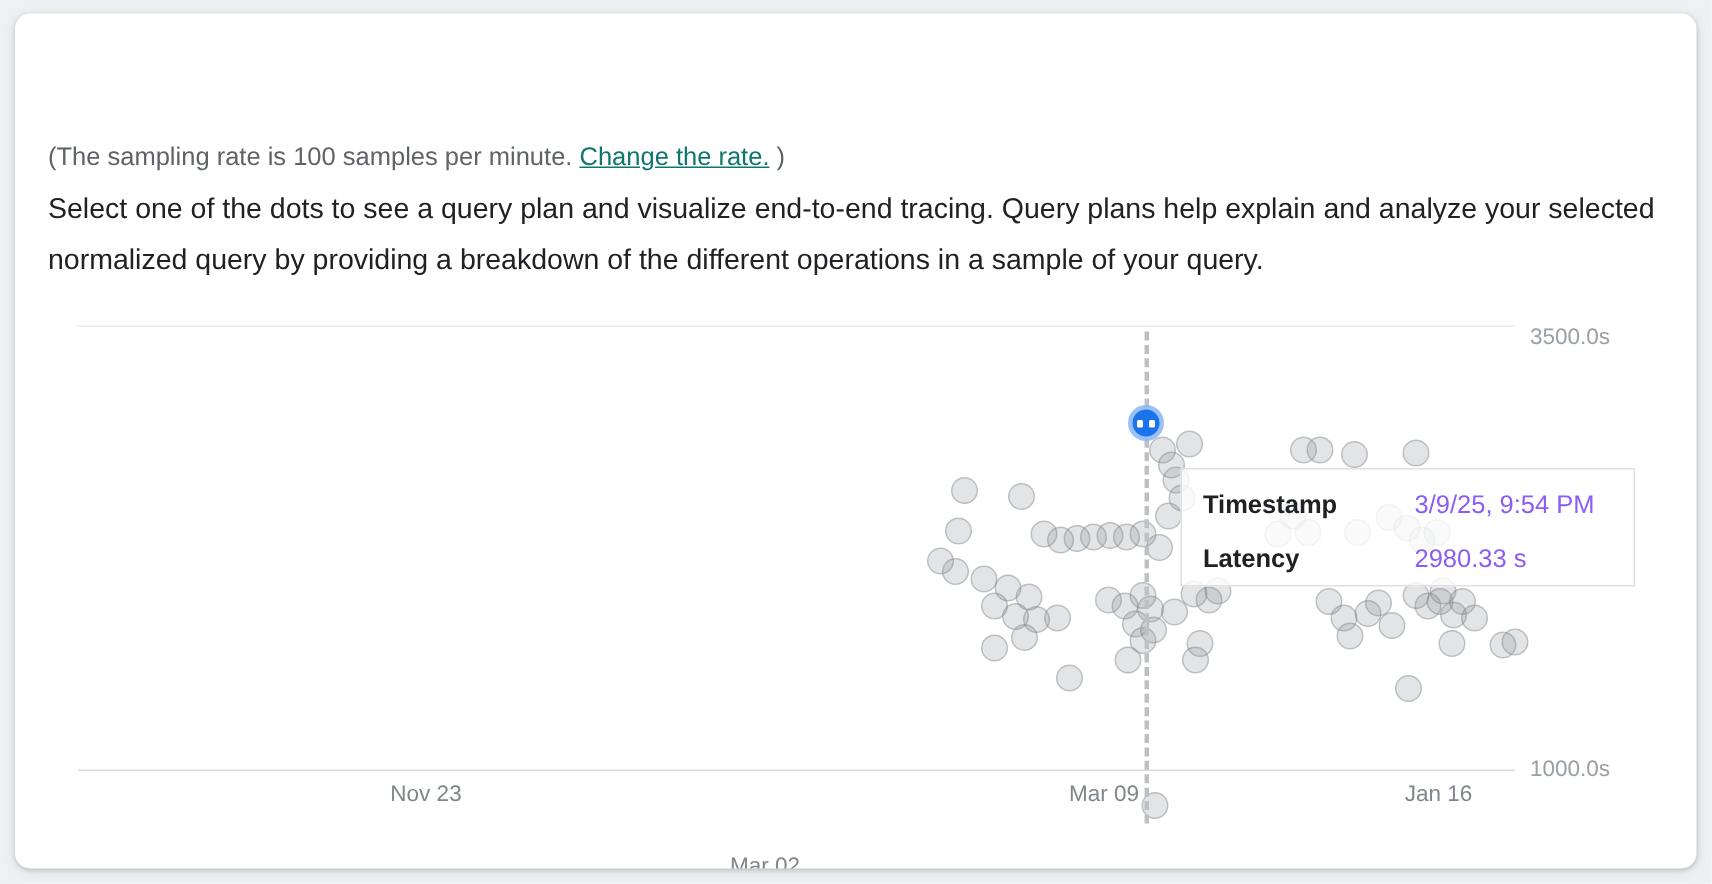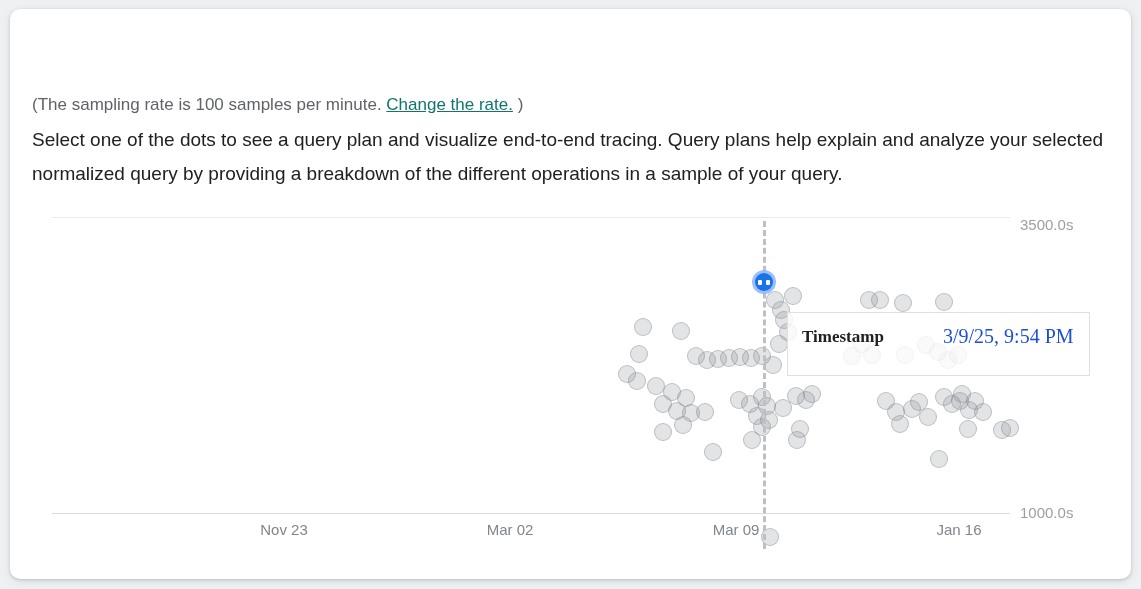--- a/index.html
+++ b/index.html
@@ -164,25 +164,24 @@
   }
   .selected-marker .glyph span.g1 { left: 3px; top: 6.5px; }
   .selected-marker .glyph span.g2 { left: 11px; top: 6.5px; }
 
   
   .tooltip {
     position: absolute;
     left: 777px;
     top: 303px;
     width: 303px;
-    height: 64px;
+    height: 79px;
     background: rgba(255,255,255,0.80);
     border: 1px solid #e0e0e0;
     box-sizing: border-box;
-    font-family: Liberation Serif, serif;
   }
   .tooltip-row {
     position: absolute;
     left: 0;
     width: 100%;
     height: 39px;
     display: flex;
     align-items: center;
   }
   .tooltip-row.r1 { top: 4px; }
@@ -191,22 +190,22 @@
     position: absolute;
     left: 14px;
     font-size: 17px;
     font-weight: bold;
     color: #202124;
     white-space: nowrap;
   }
   .tt-val {
     position: absolute;
     left: 155px;
-    font-size: 20px;
-    color: #1d4ed8;
+    font-size: 17px;
+    color: #8b5cf6;
     white-space: nowrap;
   }
 </style>
 </head>
 <body>
 
 <div id="card">
 
 
   <div class="sampling-line">
@@ -220,21 +219,21 @@
     <div class="plot-area">
       <div class="gridline top"></div>
       <div class="gridline bottom"></div>
     </div>
 
     <div class="y-label top">3500.0s</div>
     <div class="y-label bottom">1000.0s</div>
 
     <div id="x-ticks">
         <div class="x-label" style="left: 274px;">Nov 23</div>
-        <div class="x-label" style="left: 500px;">Mar 02</div>
+        <div class="x-label" style="left: 500px; margin-top: 48px;">Mar 02</div>
         <div class="x-label" style="left: 726px;">Mar 09</div>
         <div class="x-label" style="left: 949px;">Jan 16</div>
       </div>
 
     <div id="dots-layer">
         <div class="dot" style="left: 633px; top: 318px;"></div>
         <div class="dot" style="left: 671px; top: 322px;"></div>
         <div class="dot" style="left: 783px; top: 287px;"></div>
         <div class="dot" style="left: 893px; top: 294px;"></div>
         <div class="dot" style="left: 934px; top: 293px;"></div>
@@ -317,16 +316,20 @@
         <span class="g1"></span>
           <span class="g2"></span>
       </div>
     </div>
 
     <div class="tooltip">
       <div class="tooltip-row r1">
         <span class="tt-key">Timestamp</span>
         <span class="tt-val">3/9/25, 9:54 PM</span>
       </div>
+      <div class="tooltip-row r2">
+        <span class="tt-key">Latency</span>
+        <span class="tt-val">2980.33 s</span>
+      </div>
     </div>
 
   </div>
 </div>
 
 </body></html>

